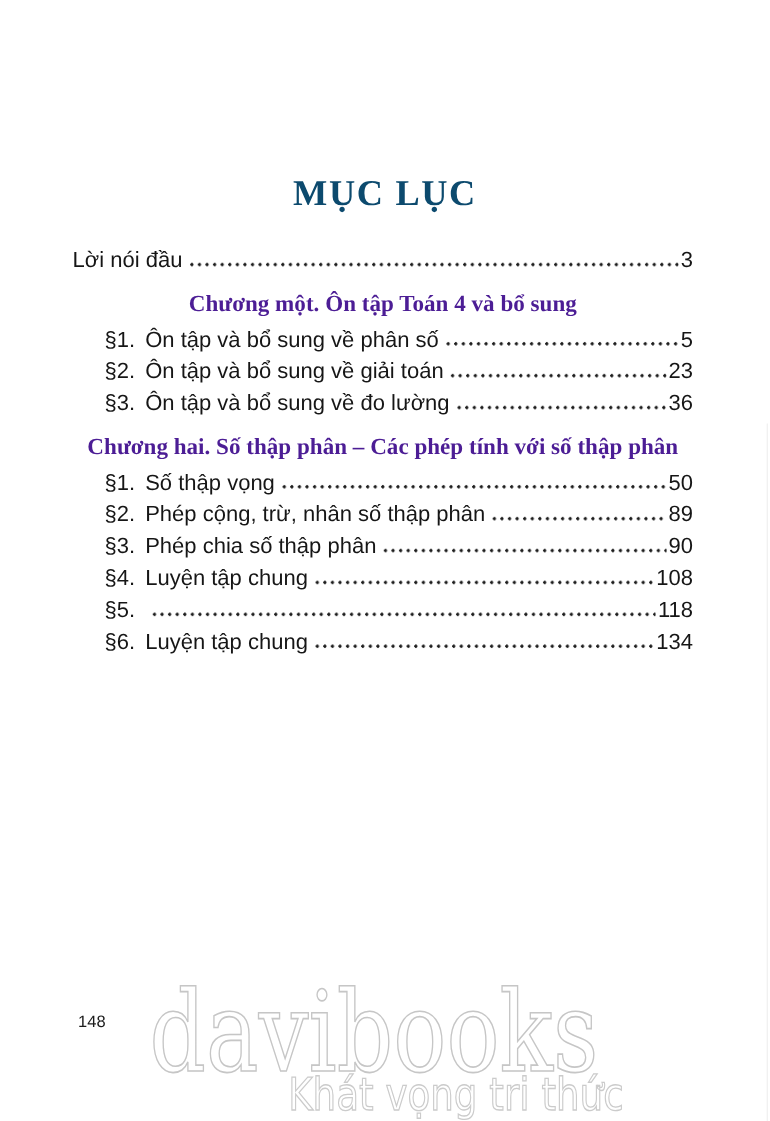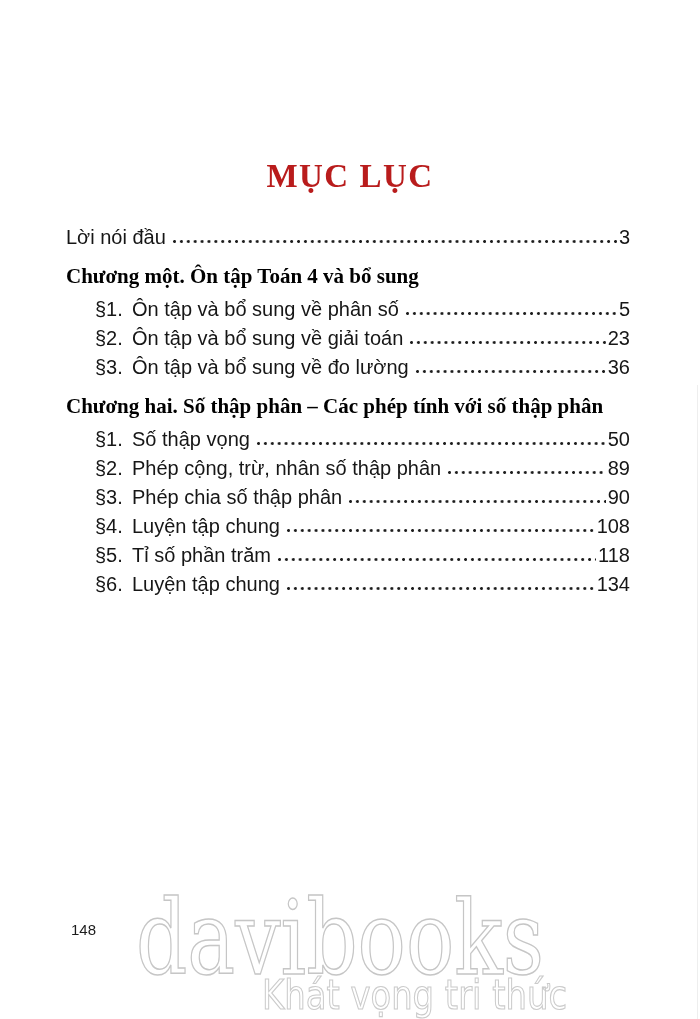--- a/index.html
+++ b/index.html
@@ -13,21 +13,21 @@
     color: #161616;
   }
   .title {
     margin: 0;
     padding-top: 158px;
     text-align: center;
     font-family: "Liberation Serif", serif;
     font-weight: bold;
     font-size: 33px;
     letter-spacing: 1.5px;
-    color: #b91c1c;
+    color: #0c4a6e;
   }
   .toc { margin: 25px 70px 0 66px; }
   .row {
     display: flex;
     align-items: baseline;
     font-size: 20px;
     line-height: 29px;
     white-space: nowrap;
   }
   .row.first { margin-bottom: 2px; margin-top: 28px; }
@@ -42,21 +42,22 @@
     background-size: 6.9px 5px;
     background-repeat: repeat-x;
     background-position: left bottom;
   }
   .pg { flex: none; }
   .row.chapter {
     font-family: "Liberation Serif", serif;
     font-weight: bold;
     font-size: 21px;
     margin: 10px 0 4px 0;
-    color: #000000;
+    color: #4c1d95;
+    justify-content: center;
   }
   .pagenum {
     position: absolute;
     left: 71px;
     top: 921px;
     font-size: 15px;
     color: #1c1c1c;
   }
   .watermark {
     position: absolute;
@@ -141,21 +142,20 @@
 
     <div class="row indent">
       <span class="marker">§4.</span>
       <span class="label">Luyện tập chung</span>
       <span class="dots"></span>
       <span class="pg">108</span>
     </div>
 
     <div class="row indent">
       <span class="marker">§5.</span>
-      <span class="label">Tỉ số phần trăm</span>
       <span class="dots"></span>
       <span class="pg">118</span>
     </div>
 
     <div class="row indent">
       <span class="marker">§6.</span>
       <span class="label">Luyện tập chung</span>
       <span class="dots"></span>
       <span class="pg">134</span>
     </div>

